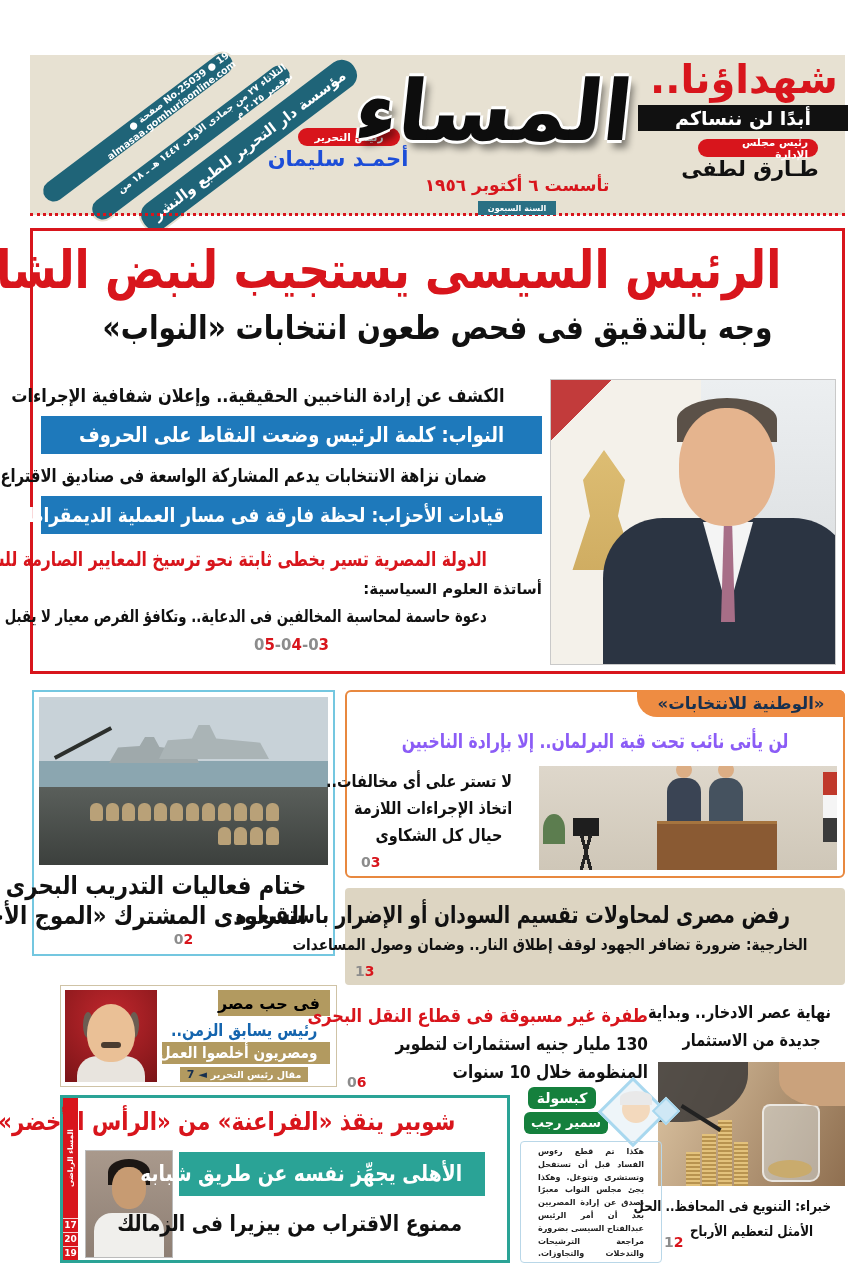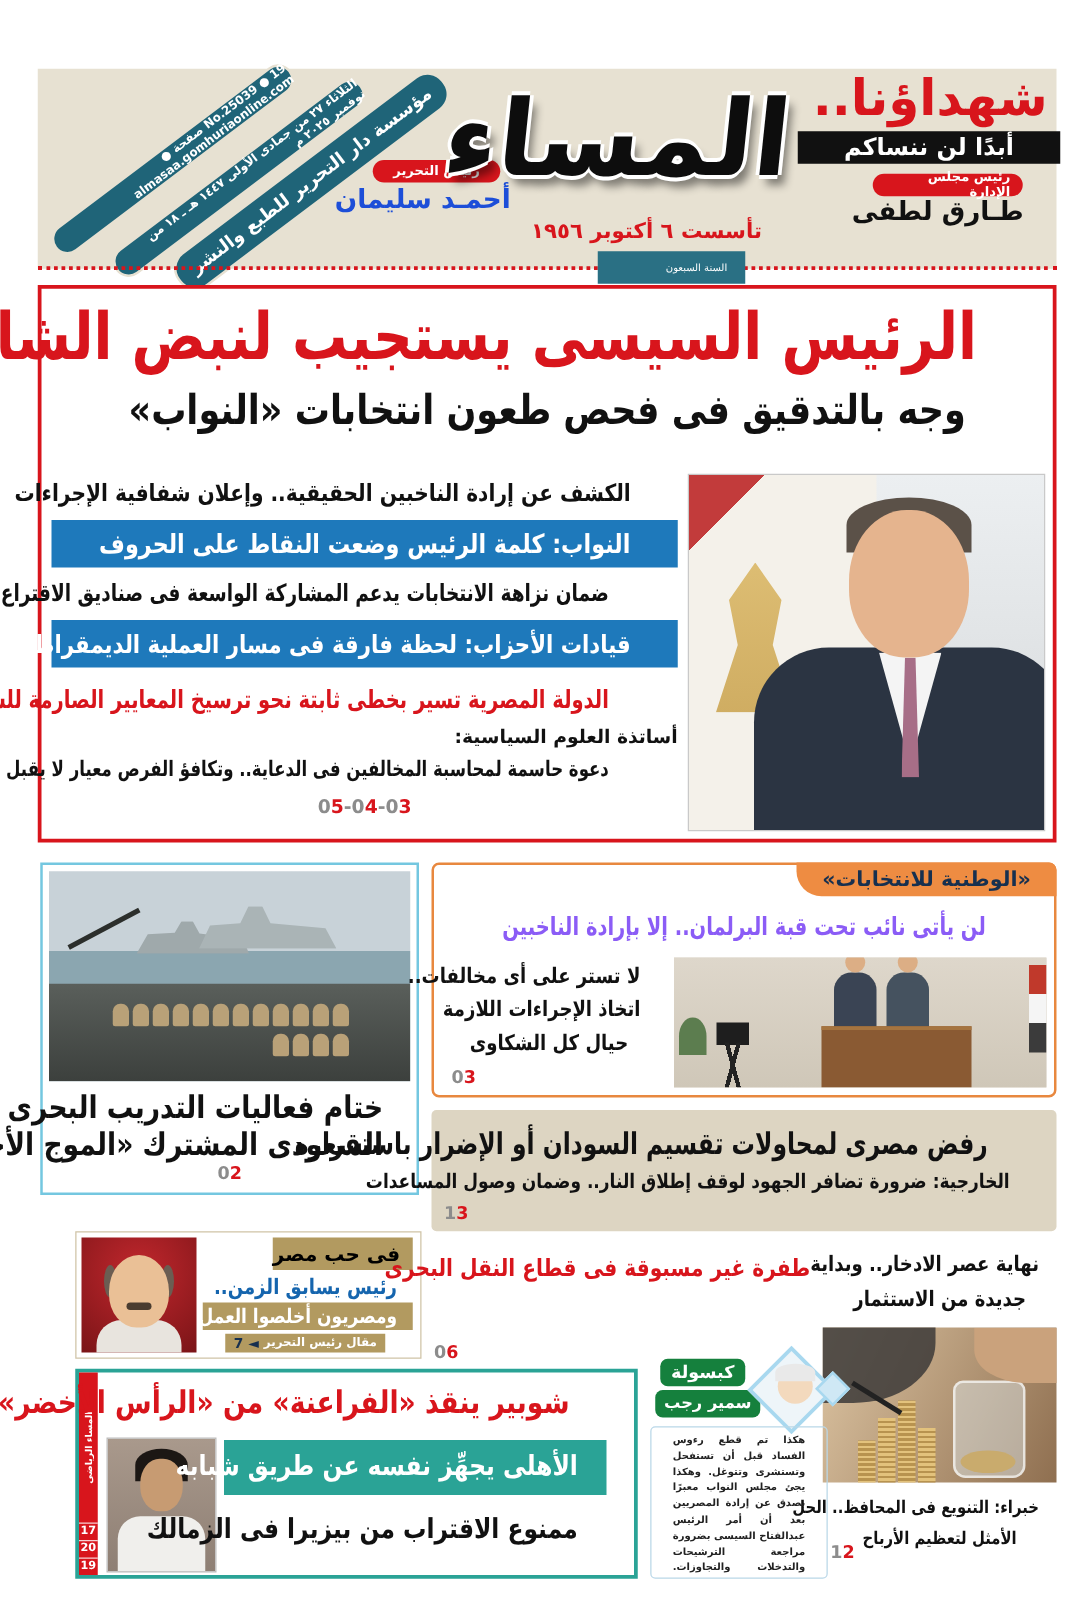--- a/index.html
+++ b/index.html
@@ -16,22 +16,22 @@
   .ribbon{position:absolute;background:#1f6478;color:#fff;border-radius:14px;
           display:flex;align-items:center;justify-content:center;transform:rotate(-37deg);
           font-weight:bold;box-shadow:0 0 0 2px #e7e1d2;}
   .rib-issue{left:-8px;top:62px;width:232px;height:21px;font-size:9.5px;}
   .rib-date{left:40px;top:77px;width:242px;height:21px;font-size:9.5px;}
   .rib-pub{left:88px;top:75px;width:262px;height:30px;font-size:14.5px;}
   .logo{left:372px;top:8px;width:230px;text-align:center;font-size:84px;font-weight:900;
         color:#0d0d0d;transform:skewX(-6deg);line-height:1.15;
         text-shadow:3px 0 0 #fff,-3px 0 0 #fff,0 3px 0 #fff,0 -3px 0 #fff,6px 8px 7px rgba(0,0,0,.45);}
   .founded{left:372px;top:120px;width:230px;text-align:center;color:#d8151c;font-weight:bold;font-size:17px;}
-  .year-badge{left:448px;top:146px;width:78px;height:26px;background:#2a7084;color:#fff;
-              font-size:8px;font-weight:normal;display:flex;align-items:center;justify-content:center;z-index:4;padding-left:40px;}
+  .year-badge{left:448px;top:146px;width:78px;height:14px;background:#2a7084;color:#fff;
+              font-size:8px;font-weight:bold;display:flex;align-items:center;justify-content:center;z-index:4;}
   .martyrs-red{left:620px;top:2px;width:195px;text-align:left;color:#d8151c;font-weight:900;font-size:40px;line-height:1.1;}
   .martyrs-black{left:608px;top:50px;width:210px;height:26px;background:#111;color:#fff;font-weight:bold;
                  font-size:19px;display:flex;align-items:center;justify-content:center;}
   .red-pill{background:#d8151c;color:#fff;border-radius:10px;font-size:10.5px;font-weight:bold;
             height:18px;display:flex;align-items:center;justify-content:center;padding:0 10px;}
   .chair-pill{left:668px;top:84px;width:100px;}
   .chair-name{left:640px;top:102px;width:160px;text-align:center;font-size:21px;font-weight:900;color:#111;}
   .editor-pill{left:268px;top:73px;width:82px;}
   .editor-name{left:218px;top:92px;width:180px;text-align:center;font-size:21px;font-weight:900;color:#1d4ed8;}
   .dotted-sep{left:30px;top:213px;width:815px;height:0;border-top:3px dotted #d8151c;}
@@ -350,20 +350,24 @@
       <span>مقال رئيس التحرير</span>
       <span class="pg">◄</span>
       <span class="pg">7</span>
     </div>
   </section>
 
   <section class="abs maritime">
     <div class="mar-h">
       <span class="sqz sqz-r">طفرة غير مسبوقة فى قطاع النقل البحرى</span>
     </div>
+    <div class="mar-b">
+      <span class="sqz sqz-r">130 مليار جنيه استثمارات لتطوير</span>
+      <span class="sqz sqz-r">المنظومة خلال 10 سنوات</span>
+    </div>
     <div class="mar-page">
       <span class="pg-g">0</span><span class="pg-r">6</span>
     </div>
   </section>
 
   <section class="abs invest">
     <div class="inv-h">
       <span class="sqz">نهاية عصر الادخار.. وبداية</span>
       <span class="sqz">جديدة من الاستثمار</span>
     </div>

